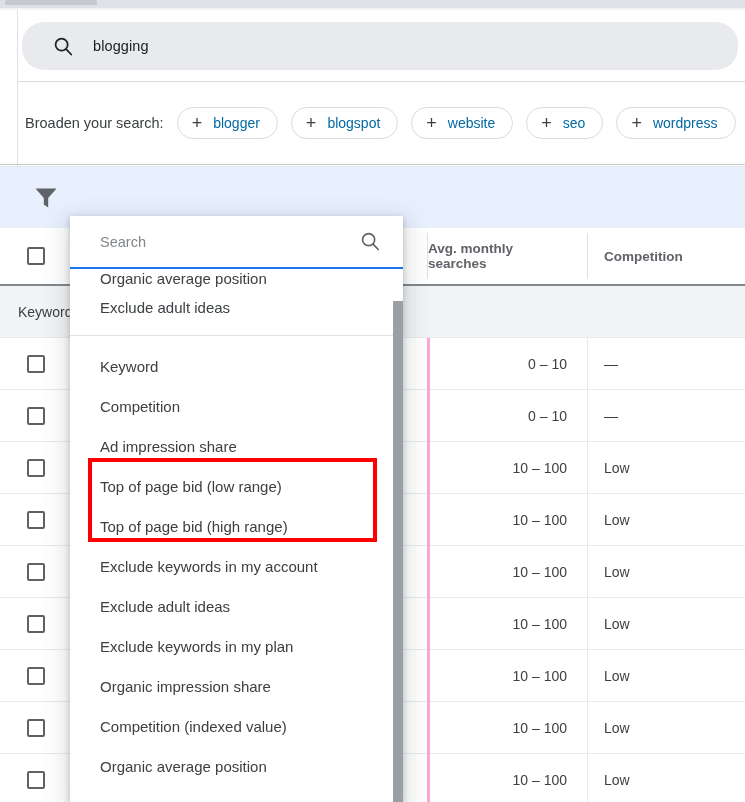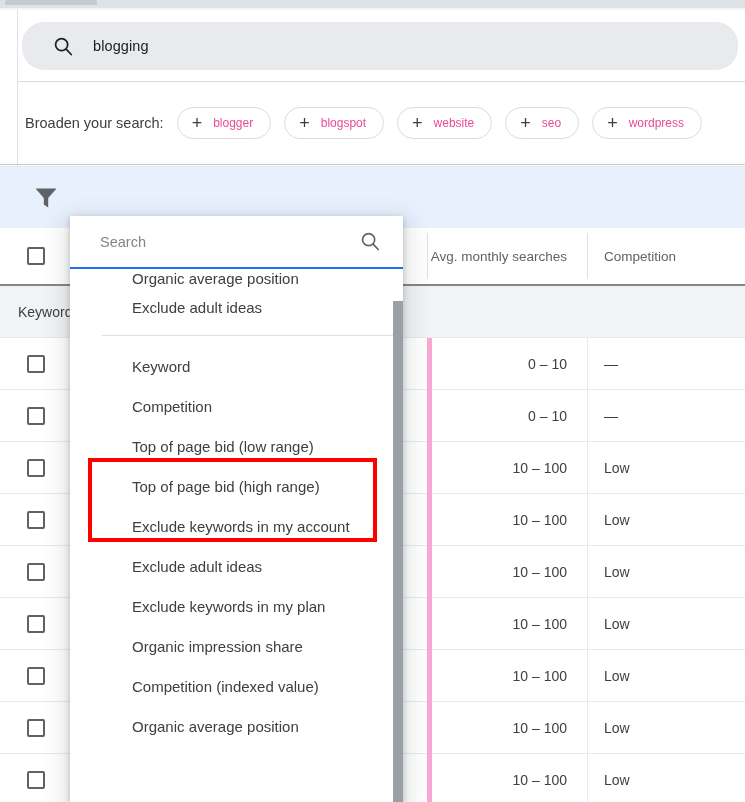--- a/index.html
+++ b/index.html
@@ -24,59 +24,59 @@
   .search-box { position: absolute; left: 4px; top: 12px; width: 716px; height: 48px; background: #e8eaed; display: flex; align-items: center; border-radius: 22px; }
   .search-icon { width: 22px; height: 22px; margin-left: 30px; flex: none; }
   .search-value { margin-left: 19px; font-size: 14.5px; color: #202124; letter-spacing: .1px; }
   .search-divider { position: absolute; left: 18px; top: 81px; width: 727px; height: 1px; background: #dadce0; }
 
   
   .broaden-row { position: absolute; left: 18px; top: 82px; width: 727px; height: 82px; background: #fff; display: flex; align-items: center; overflow: hidden; }
   .broaden-label { margin-left: 7px; font-size: 14.5px; color: #3c4043; white-space: nowrap; }
   .chip { flex: none; margin-left: 13px; height: 32px; padding: 0 17px 0 14px; border: 1px solid #dadce0; border-radius: 16px; display: flex; align-items: center; background: #fff; white-space: nowrap; }
   .chip .plus { font-size: 18px; color: #3c4043; line-height: 1; margin-right: 11px; font-weight: 400; }
-  .chip .chip-label { font-size: 12px; color: #ec4899; }
+  .chip .chip-label { font-size: 14px; color: #0369a1; }
   .broaden-divider { position: absolute; left: 0; top: 164px; width: 745px; height: 1px; background: #c4c7c5; }
   .broaden-divider2 { position: absolute; left: 0; top: 166px; width: 745px; height: 1px; background: #e4e6e8; }
 
   
   .filter-bar { position: absolute; left: 0; top: 167px; width: 745px; height: 61px; background: #e8f0fe; }
   .funnel-icon { position: absolute; left: 33px; top: 187px; width: 26px; height: 22px; }
 
   
   .table-wrap { position: absolute; left: 0; top: 228px; width: 745px; height: 574px; background: #fff; }
   .thead { position: relative; height: 56px; background: #fff; display: flex; align-items: center; }
   .thead-rule { position: absolute; left: 0; top: 56px; width: 745px; height: 2px; background: #80868b; }
   .th { height: 56px; display: flex; align-items: center; font-size: 13.5px; color: #5f6368; font-weight: 700; }
   .cb-cell { width: 72px; display: flex; align-items: center; justify-content: center; flex: none; }
   .cbox { width: 18px; height: 18px; border: 2px solid #5f6368; border-radius: 2px; background: #fff; }
   .col-kw { width: 355px; flex: none; padding-left: 1px; }
   .col-vol { width: 160px; flex: none; justify-content: flex-end; padding-right: 20px; border-left: 1px solid #e0e0e0; height: 46px; }
   .col-comp { width: 158px; flex: none; padding-left: 16px; border-left: 1px solid #e0e0e0; height: 46px; }
-  .th.col-comp, .th.col-vol { font-weight: 400; }
+  .th.col-comp, .th.col-vol { font-weight: 700; }
 
   .subrow { height: 52px; background: #f1f3f4; display: flex; align-items: center; border-bottom: 1px solid #e8eaed; }
   .subrow .sub-label { padding-left: 18px; font-size: 14px; color: #3c4043; white-space: nowrap; }
 
   .trow { height: 52px; display: flex; align-items: center; border-bottom: 1px solid #e8eaed; background: #fff; }
   .td { height: 52px; display: flex; align-items: center; font-size: 14px; color: #3c4043; }
   .td.col-kw { padding-left: 1px; white-space: nowrap; overflow: hidden; }
-  .td.col-vol { justify-content: flex-end; padding-right: 20px; border-left: 5px solid #f9a8d4; }
+  .td.col-vol { justify-content: flex-end; padding-right: 20px; border-left: 3px solid #f9a8d4; }
   .td.col-comp { padding-left: 16px; border-left: 1px solid #e8eaed; }
 
   
   .dropdown { position: absolute; left: 70px; top: 216px; width: 333px; height: 586px; background: #fff;
               box-shadow: 0 2px 6px rgba(60,64,67,.30), 0 8px 22px 6px rgba(60,64,67,.15); overflow: hidden; }
   .dd-search { position: relative; height: 52px; display: flex; align-items: center; }
   .dd-search-placeholder { margin-left: 30px; font-size: 14.5px; color: #80868b; }
   .dd-search-icon { position: absolute; right: 22px; top: 14px; width: 22px; height: 22px; }
   .dd-underline { position: absolute; left: 0; top: 51px; width: 333px; height: 2px; background: #1a73e8; }
 
   .dd-clip { position: absolute; left: 0; top: 53px; width: 333px; height: 533px; overflow: hidden; }
-  .dd-list { position: relative; margin-left: 32px; }
+  .dd-list { position: relative; }
   .dd-item { height: 40px; display: flex; align-items: center; padding-left: 30px; font-size: 15px; color: #3c4043; white-space: nowrap; }
   .dd-item.partial { height: 18px; align-items: flex-end; overflow: hidden; color: #3c4043; }
   .dd-sep { height: 1px; background: #e0e0e0; margin: 8px 0 10px 0; }
 
   .dd-scrollbar { position: absolute; right: 0; top: 85px; width: 10px; height: 501px; background: #9aa0a6; }
 
   
   .red-box { position: absolute; left: 88px; top: 458px; width: 289px; height: 84px; border: 4px solid #ff0000; pointer-events: none; }
 </style>
 </head>
@@ -236,20 +236,21 @@
     </div>
 
     <div class="dd-clip">
       <div class="dd-list">
         <div class="dd-item partial">Organic average position</div>
         <div class="dd-item">Exclude adult ideas</div>
         <div class="dd-sep"></div>
         <div id="dd-items">
             <div class="dd-item">Keyword</div>
             <div class="dd-item">Competition</div>
+            <div class="dd-item">Ad impression share</div>
             <div class="dd-item">Top of page bid (low range)</div>
             <div class="dd-item">Top of page bid (high range)</div>
             <div class="dd-item">Exclude keywords in my account</div>
             <div class="dd-item">Exclude adult ideas</div>
             <div class="dd-item">Exclude keywords in my plan</div>
             <div class="dd-item">Organic impression share</div>
             <div class="dd-item">Competition (indexed value)</div>
             <div class="dd-item">Organic average position</div>
           </div>
       </div>

